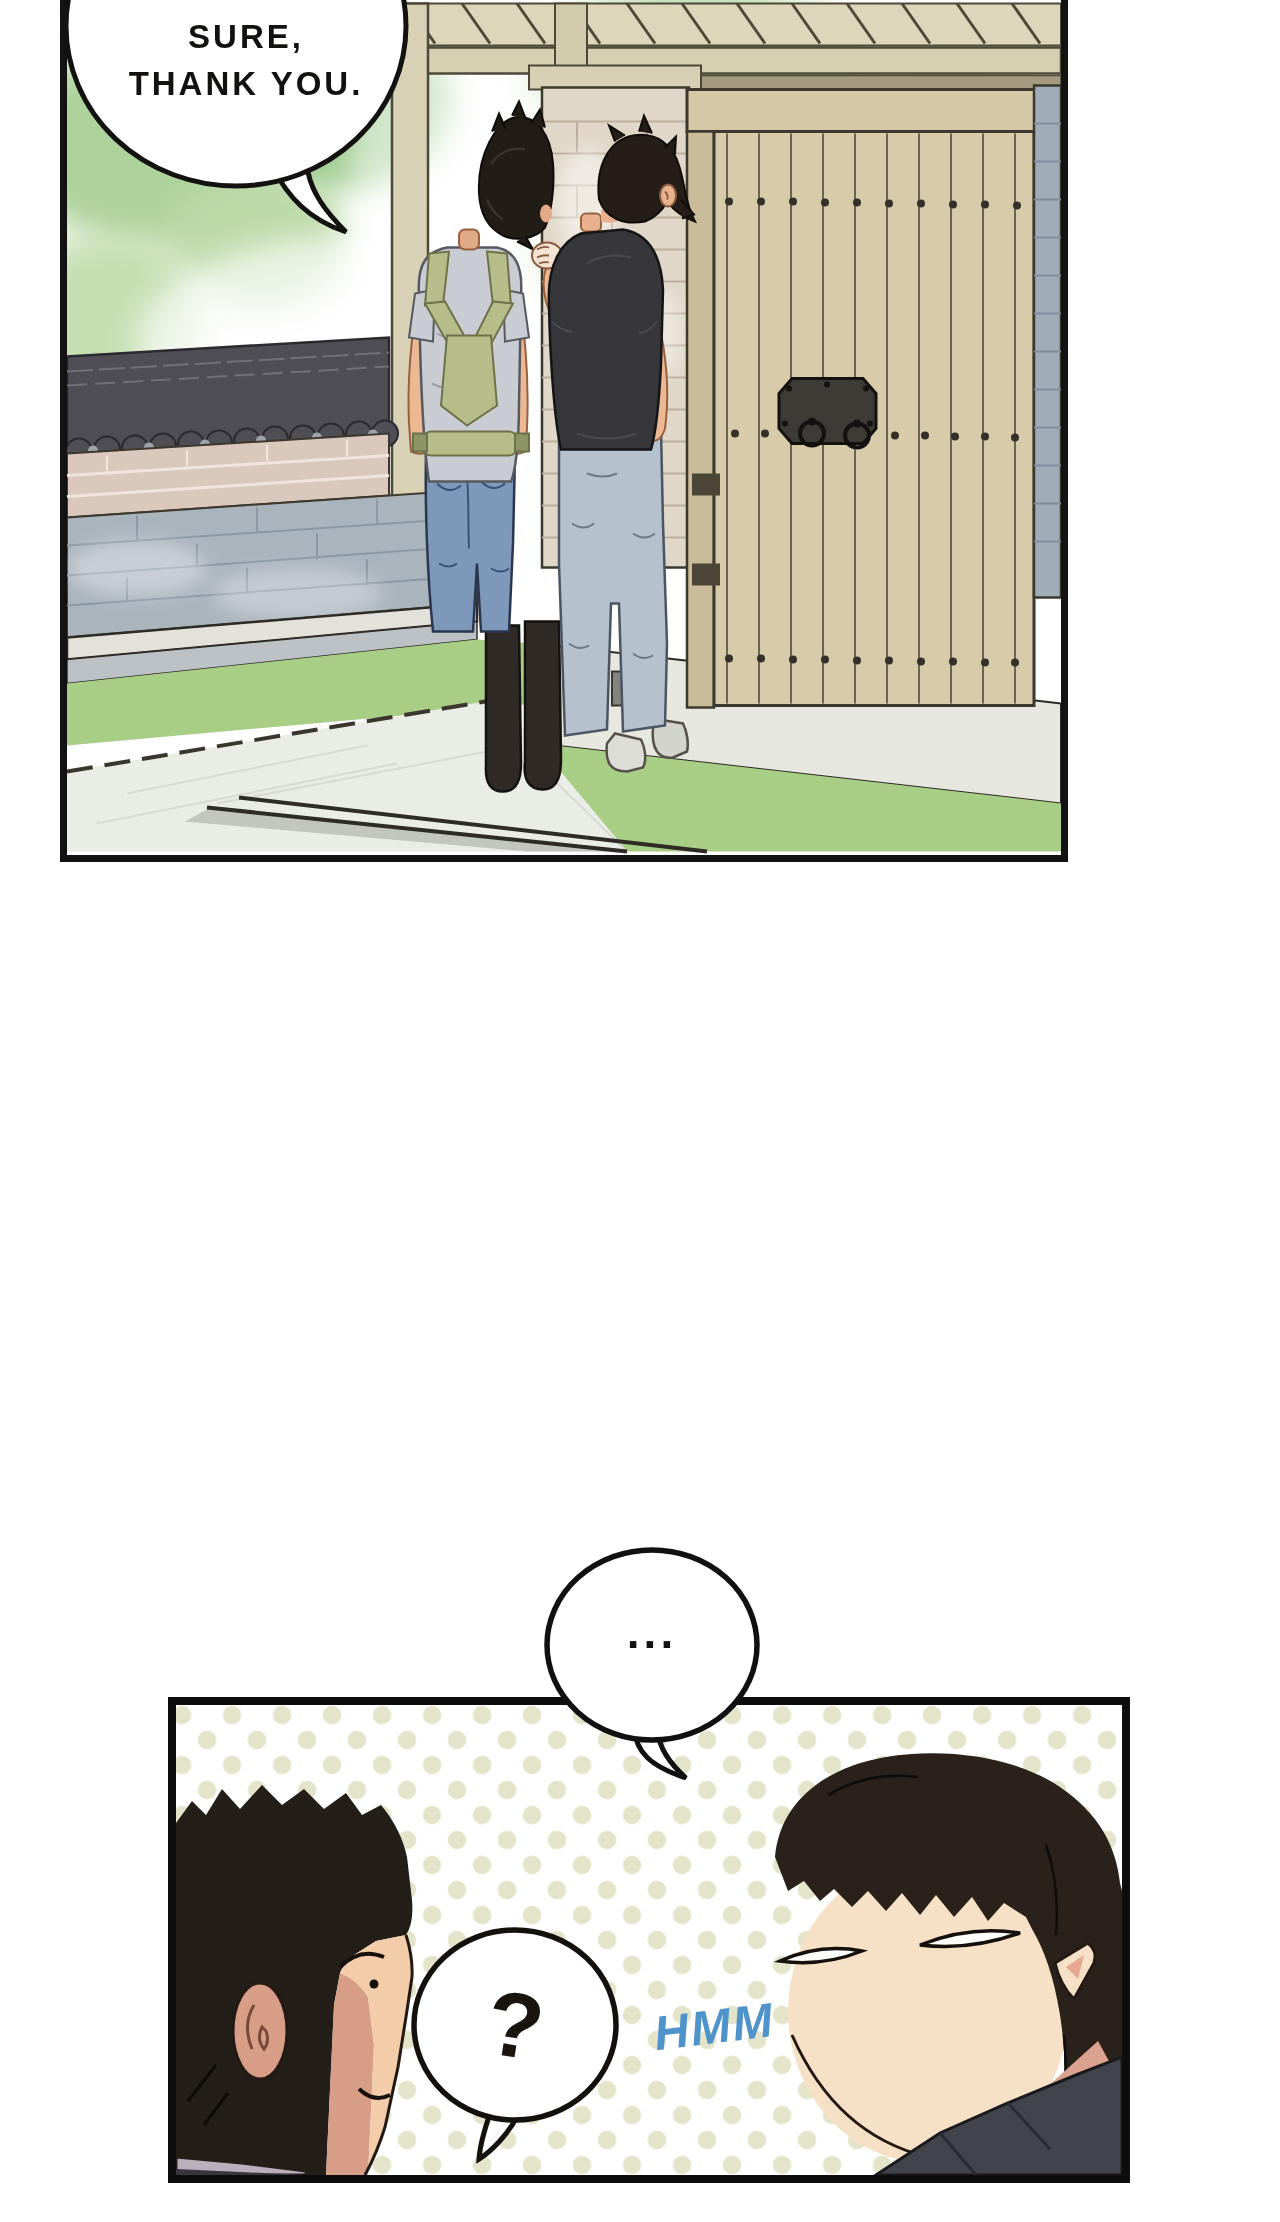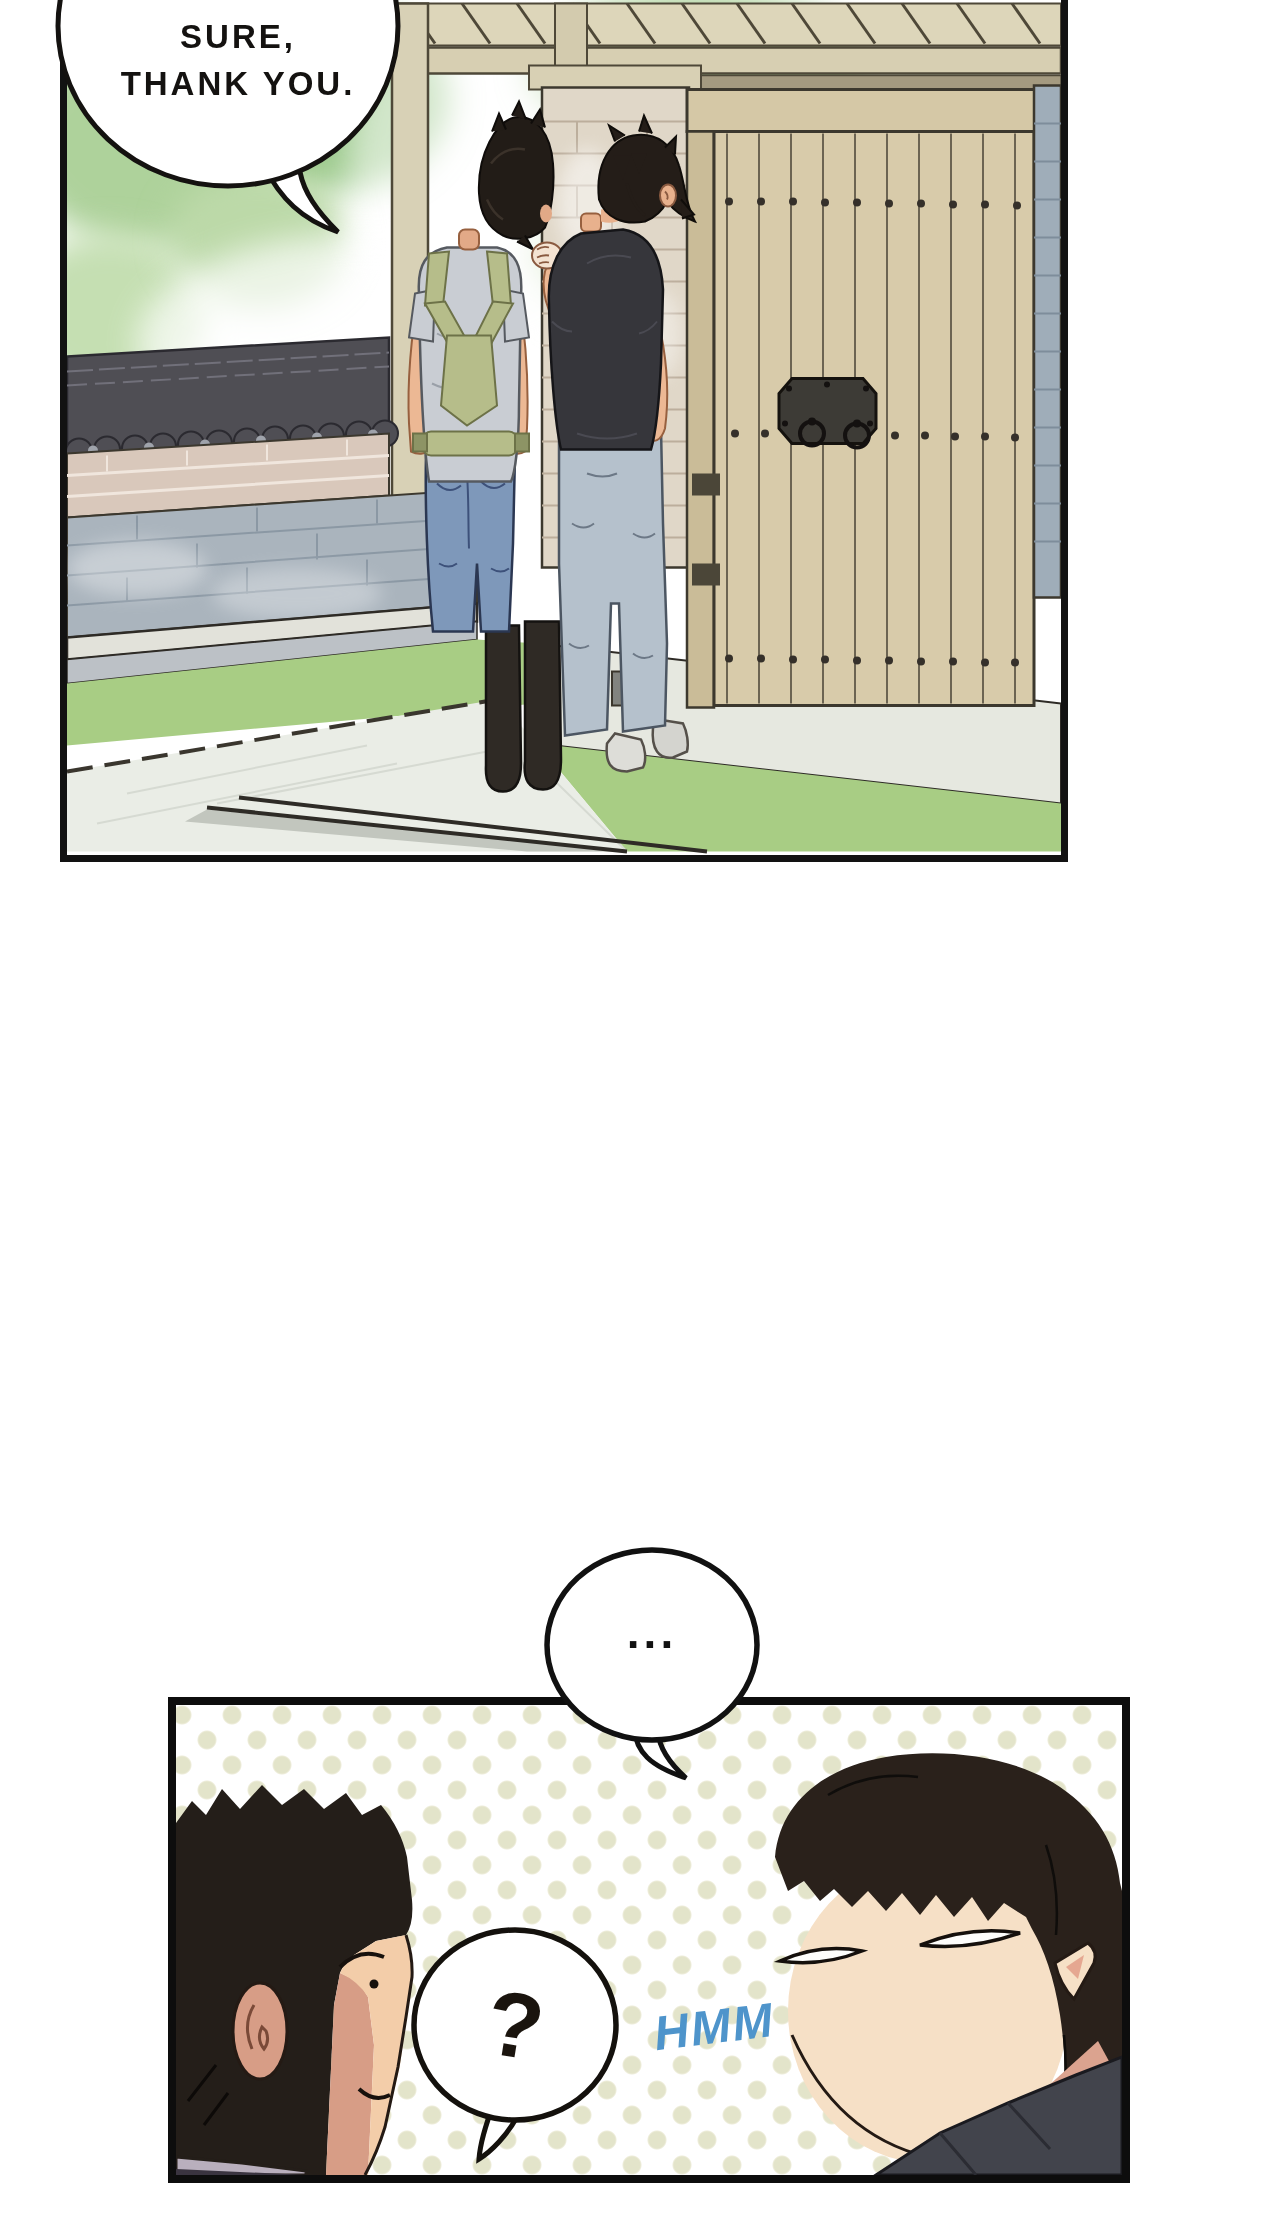--- a/index.html
+++ b/index.html
@@ -11,21 +11,21 @@
   .panel-bottom{left:168px;top:1697px;width:962px;height:486px;
                 border:8px solid #0d0d0d;overflow:hidden;
                 background-color:#ffffff;
                 background-image:
                   radial-gradient(circle,#e3e4ca 8px,#edecd9 9px,rgba(0,0,0,0) 10px),
                   radial-gradient(circle,#e3e4ca 8px,#edecd9 9px,rgba(0,0,0,0) 10px);
                 background-size:50px 50px,50px 50px;
                 background-position:6px 10px,31px 35px;}
   .panel svg, .overlay svg{display:block;width:100%;height:100%;}
   .overlay{position:absolute;}
-  .ov-top{left:40px;top:0;width:390px;height:250px;}
+  .ov-top{left:48px;top:0;width:390px;height:250px;}
   .ov-ellipsis{left:530px;top:1530px;width:260px;height:260px;}
   text{font-family:"Liberation Sans",sans-serif;}
 </style>
 </head>
 <body>
 
 <div class="page">
 
   <div class="panel panel-top">
     <svg viewBox="0 0 994 848">

